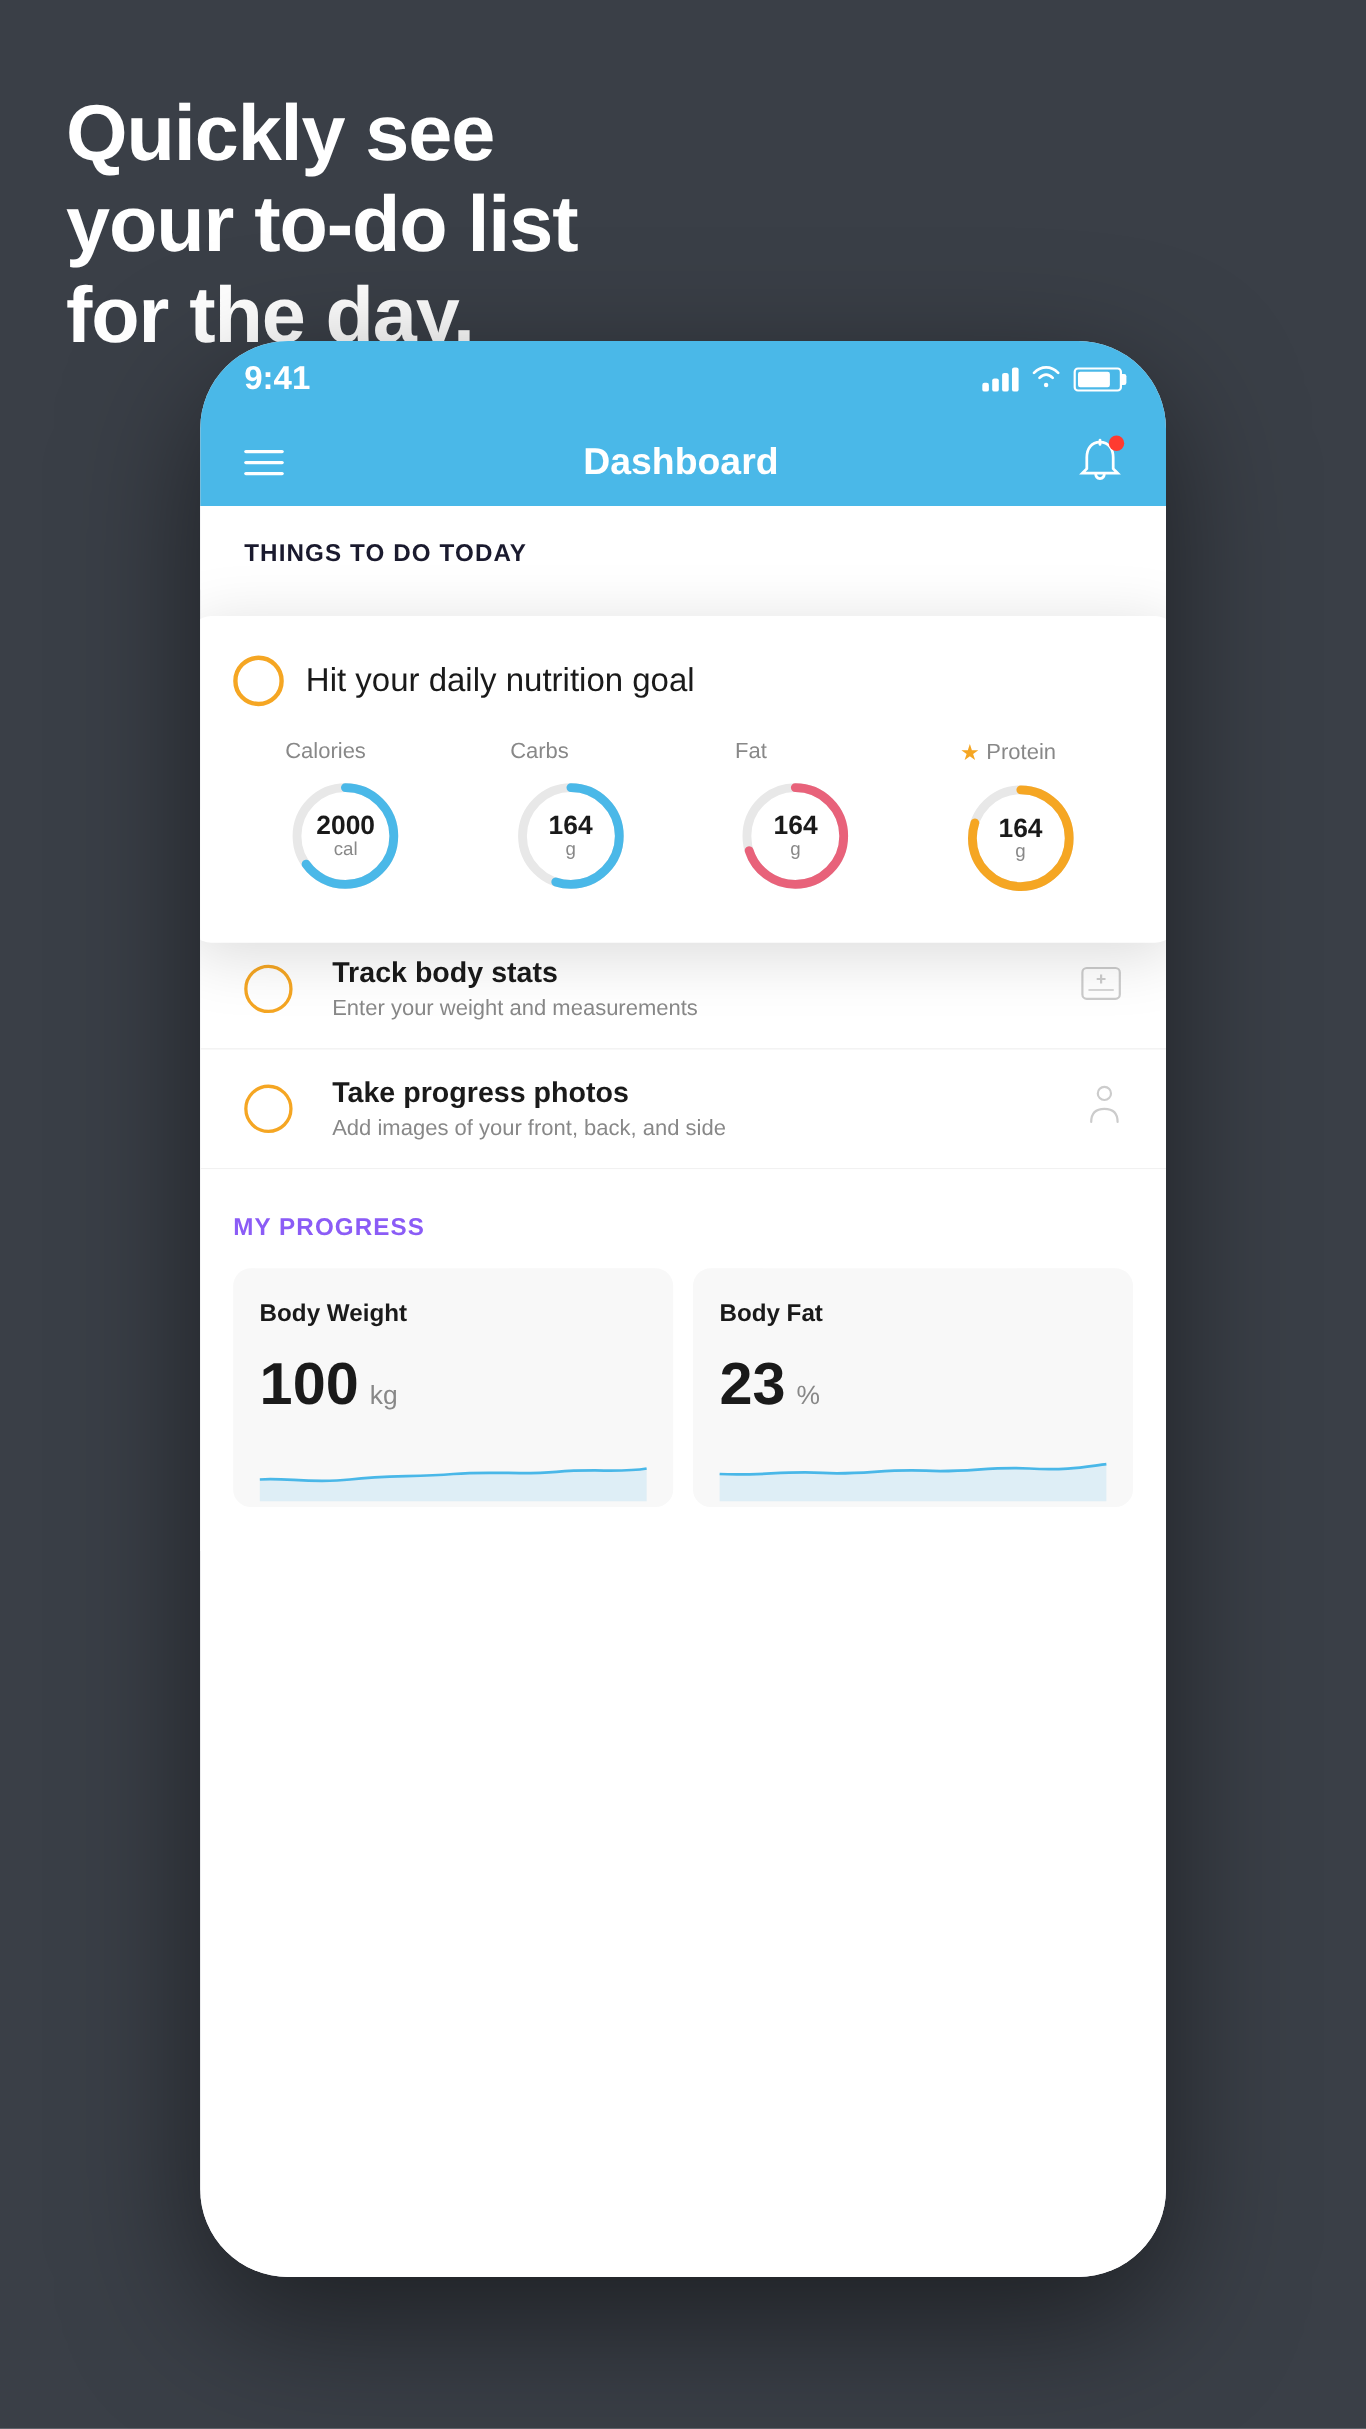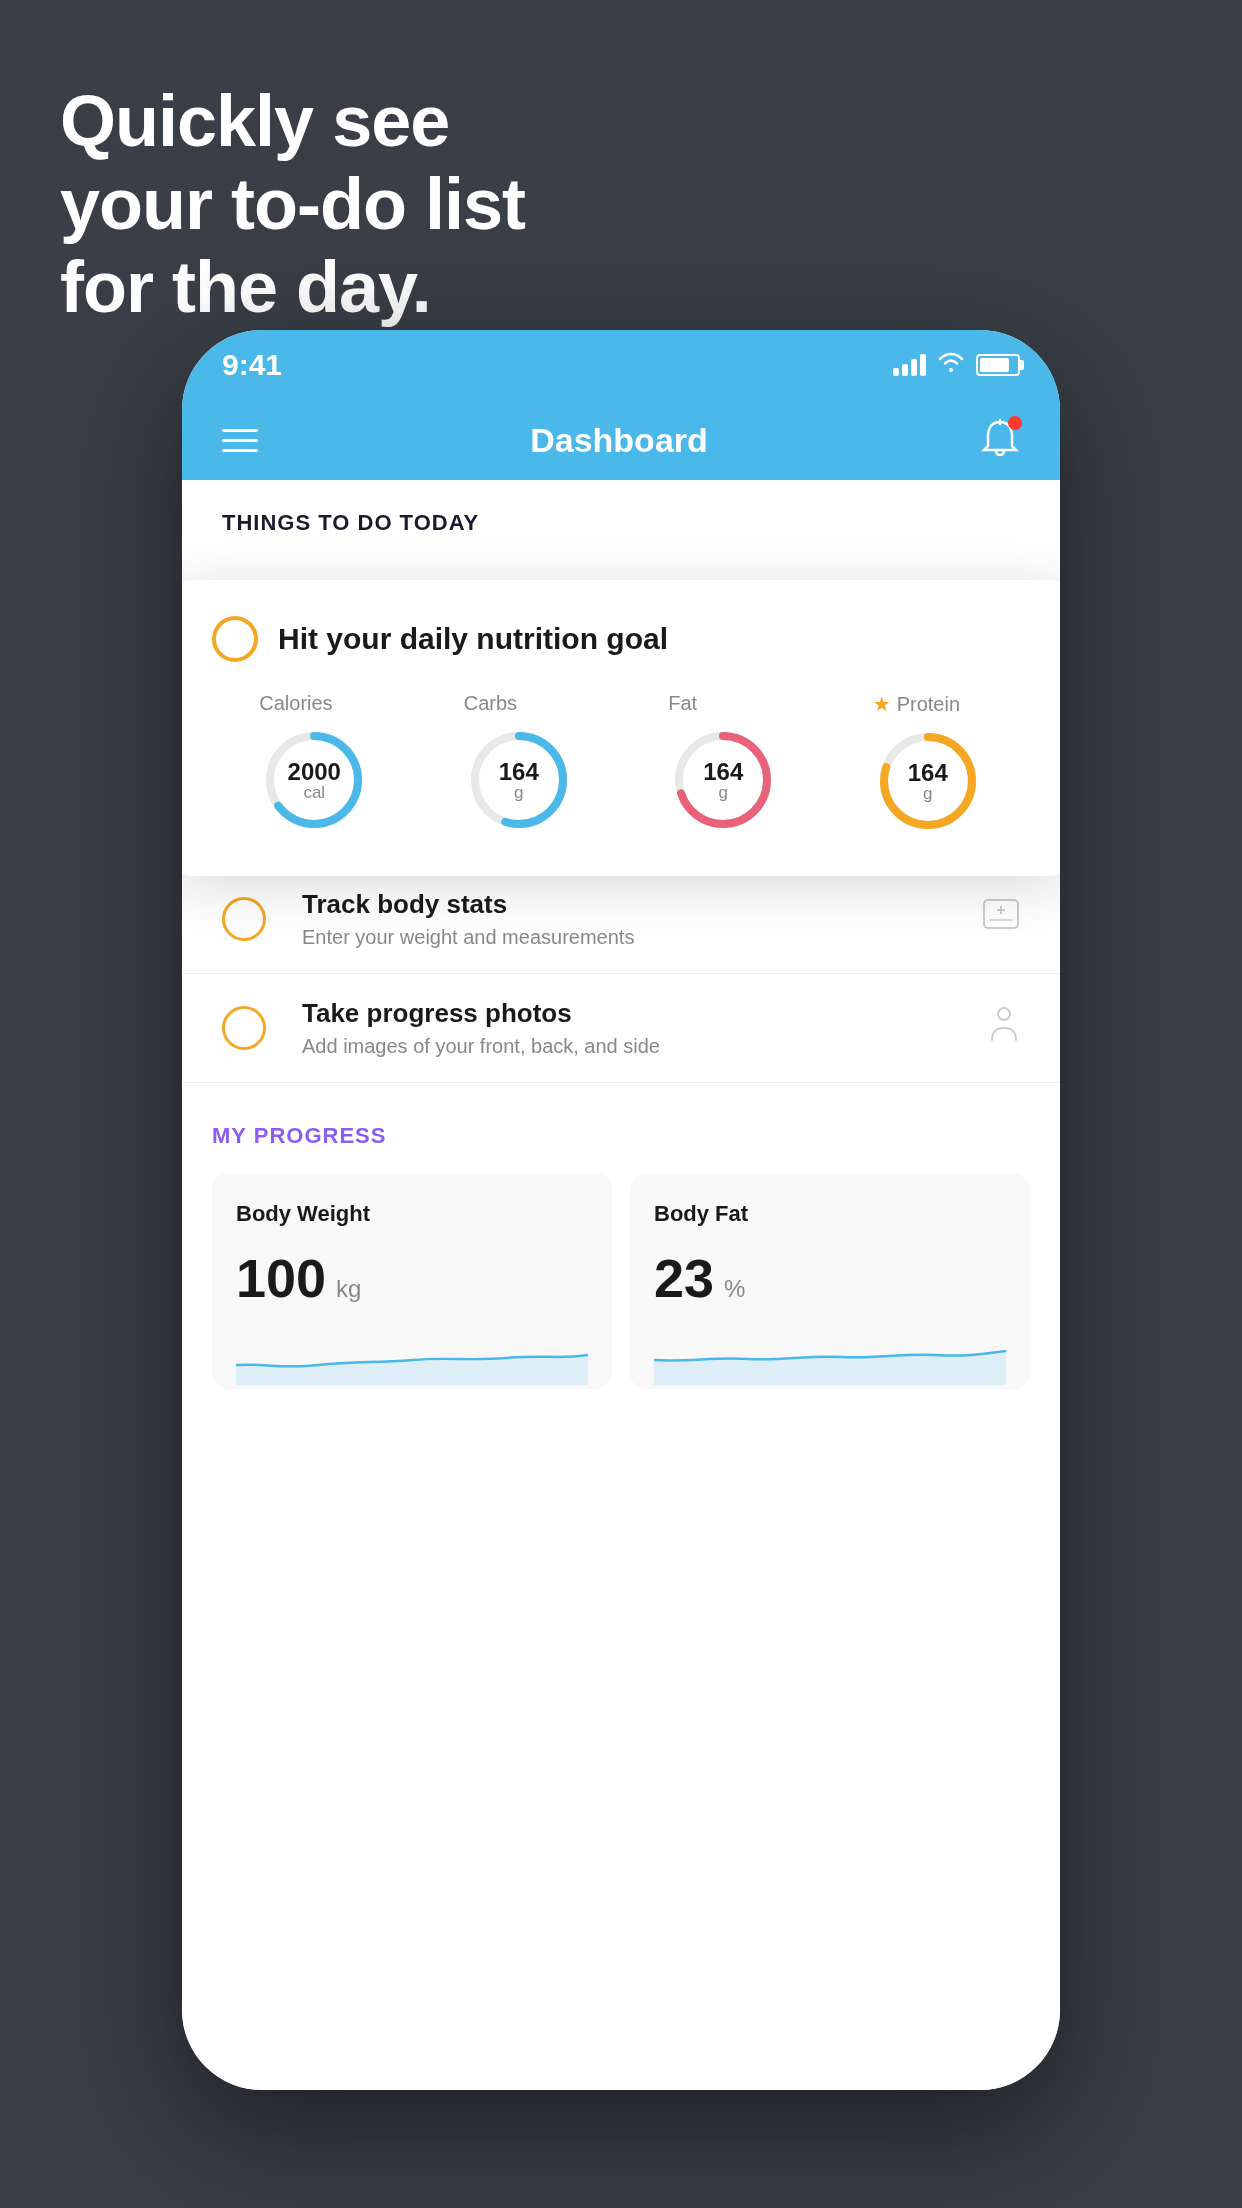--- a/index.html
+++ b/index.html
@@ -28,21 +28,20 @@
     .phone {
       position: absolute;
       top: 310px;
       left: 182px;
       width: 878px;
       height: 1760px;
       background: #f2f2f7;
       border-radius: 80px;
       overflow: hidden;
       box-shadow: 0 40px 120px rgba(0,0,0,0.5);
-      margin-top: 20px;
     }
 
     
     .status-bar {
       background: #4ab8e8;
       height: 70px;
       display: flex;
       align-items: center;
       justify-content: space-between;
       padding: 0 40px;
@@ -178,21 +177,21 @@
     }
     .circle-check-yellow {
       width: 46px;
       height: 46px;
       border: 4px solid #f5a623;
       border-radius: 50%;
       flex-shrink: 0;
     }
     .nutrition-title {
       font-size: 30px;
-      font-weight: 700;
+      font-weight: 400;
       color: #1a1a1a;
     }
     .nutrition-macros {
       display: flex;
       justify-content: space-around;
       align-items: flex-start;
     }
     .macro-item {
       display: flex;
       flex-direction: column;

